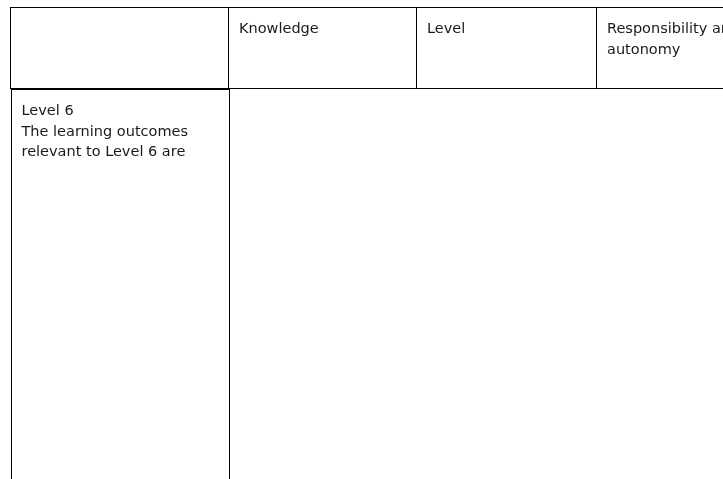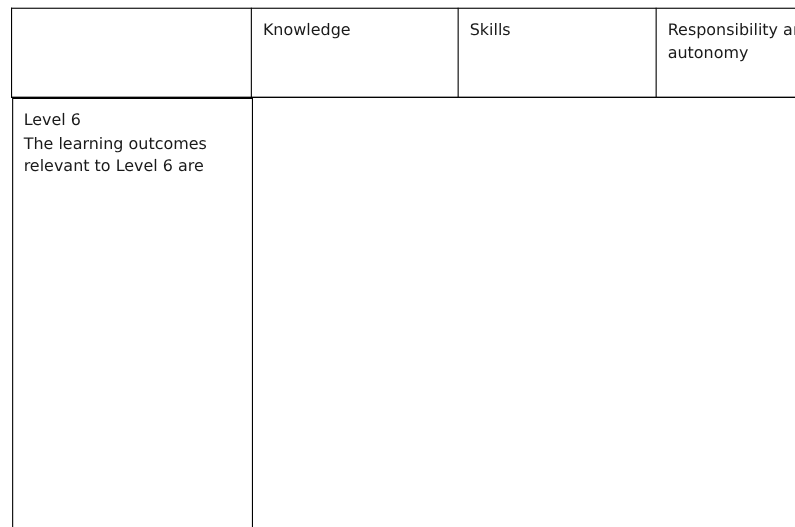--- a/index.html
+++ b/index.html
@@ -62,21 +62,21 @@
 </style>
 </head>
 <body>
 
 <div class="sheet">
   <table class="eqf">
     <thead>
       <tr>
         <td class="col-level hdr-empty"></td>
         <td class="col-knowledge">Knowledge</td>
-        <td class="col-skills">Skills</td>
+        <td class="col-skills">Level</td>
         <td class="col-resp">Responsibility and autonomy</td>
       </tr>
     </thead>
     <tbody>
       <tr>
         <td class="col-level level-cell cell-text">Level 6
 The learning outcomes relevant to Level 6 are</td>
 
       </tr>
     </tbody>

